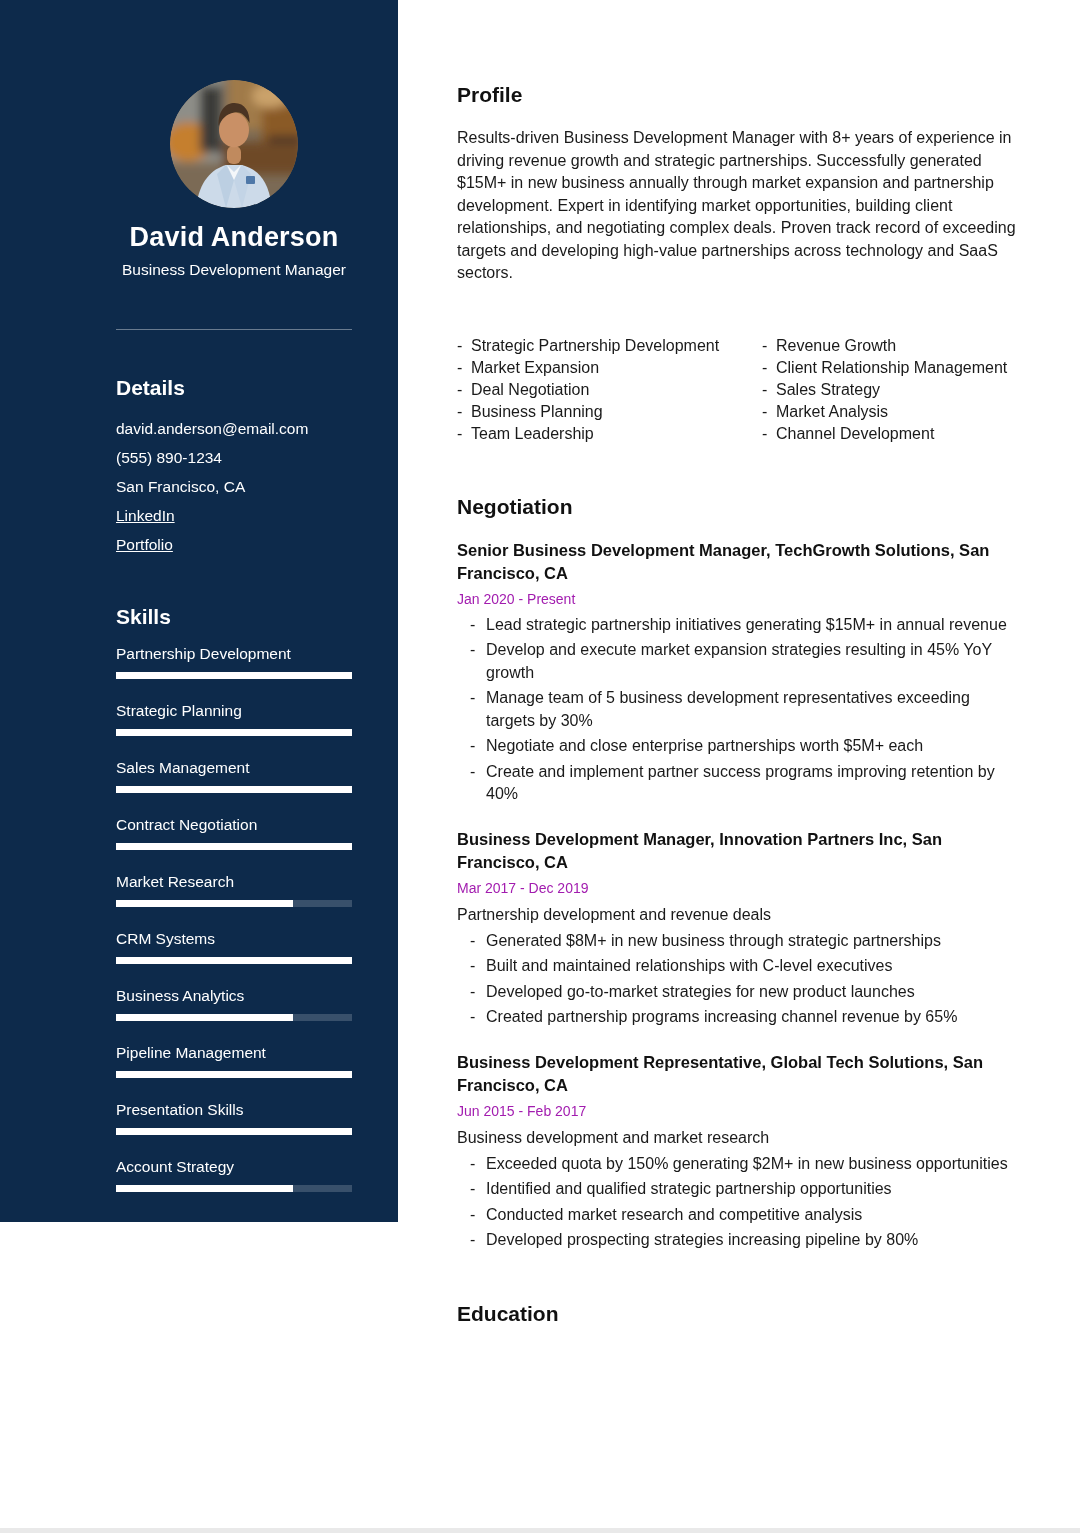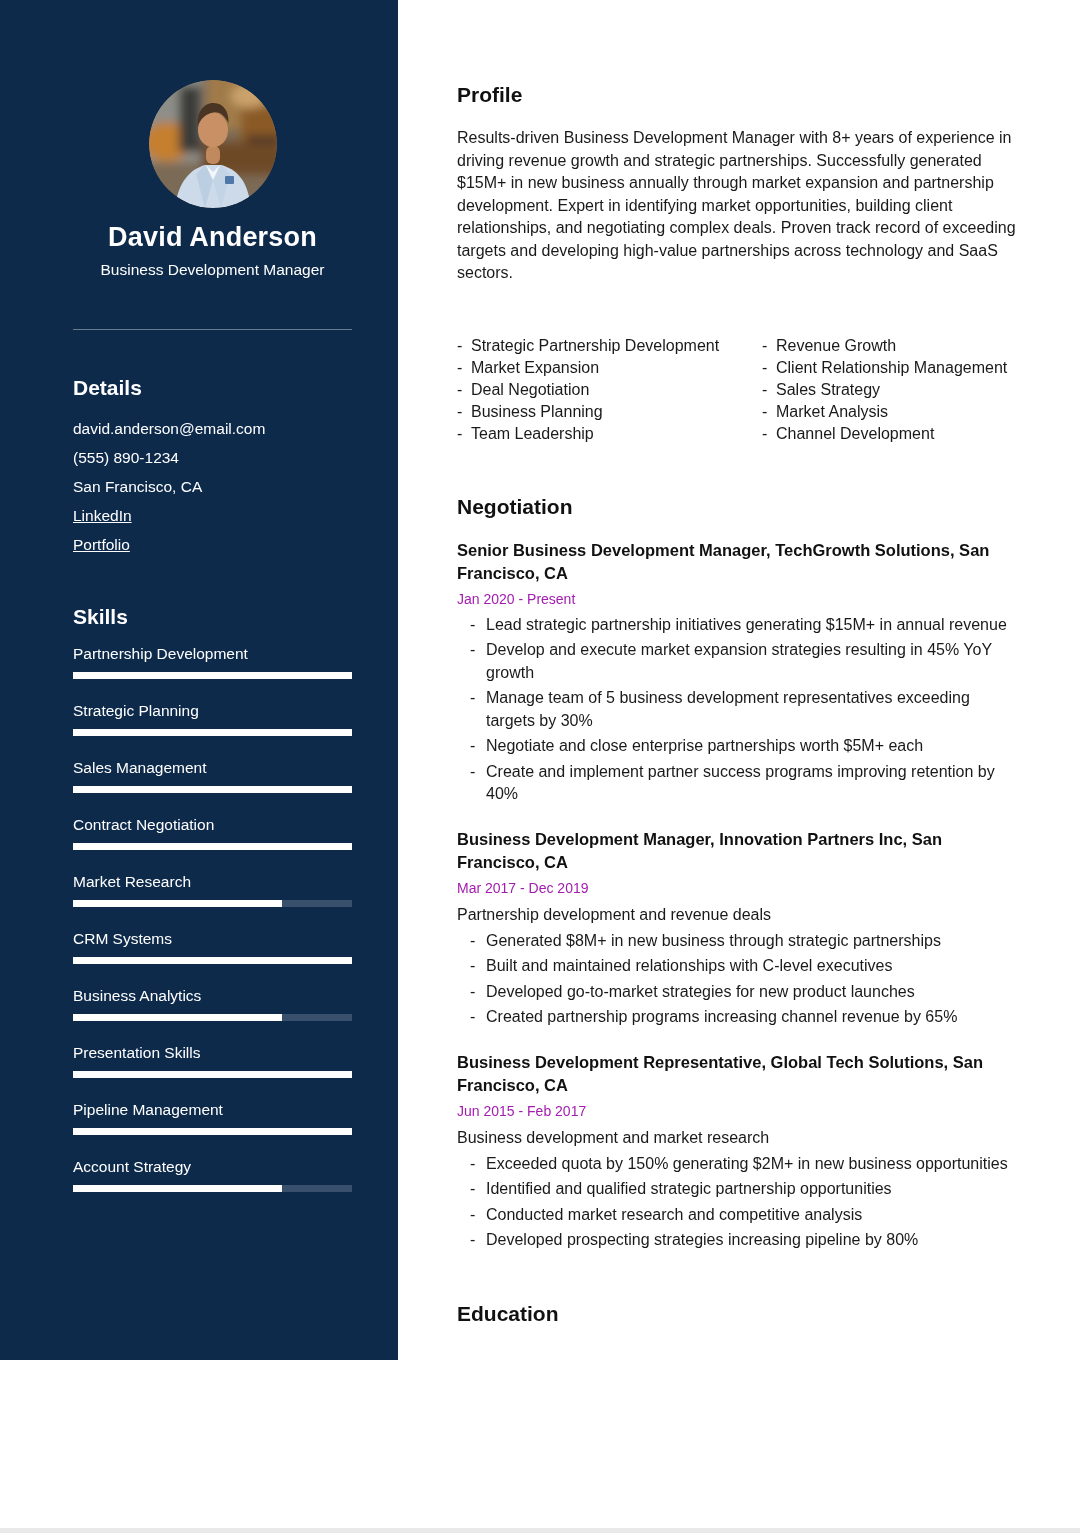--- a/index.html
+++ b/index.html
@@ -3,23 +3,23 @@
 <meta charset="utf-8">
 <style>
   html,body{margin:0;padding:0;}
   body{
     width:1080px;height:1533px;overflow:hidden;position:relative;
     font-family:"Liberation Sans","DejaVu Sans",sans-serif;
     background:#ffffff;display:flex;
   }
   
   .sidebar{
-    width:398px;min-width:398px;height:1360px;box-sizing:border-box;
+    width:398px;min-width:398px;height:1222px;box-sizing:border-box;
     background:#0d2a4b;color:#ffffff;
-    padding:80px 46px 0 73px;
+    padding:80px 46px 0 116px;
   }
   .photo-wrap{width:128px;height:128px;border-radius:50%;overflow:hidden;margin:0 auto;}
   .side-header{text-align:center;}
   .name{font-size:27px;font-weight:700;margin-top:12px;letter-spacing:.2px;line-height:34px;}
   .role{font-size:15.5px;margin-top:5px;line-height:22px;}
   .divider{border:none;border-top:1px solid rgba(255,255,255,.38);margin:48px 0 0 0;}
   .side-heading{font-size:21px;font-weight:700;margin:46px 0 14px 0;}
   .detail-item{font-size:15.5px;line-height:29px;}
   .detail-link{display:block;font-size:15.5px;line-height:29px;color:#ffffff;text-decoration:underline;cursor:pointer;width:max-content;}
   .skills-list{margin-top:2px;}
@@ -141,27 +141,27 @@
             <div class="skill-fill" style="width: 100%;"></div>
           </div>
         </div>
         <div class="skill">
           <div class="skill-label">Business Analytics</div>
           <div class="skill-track">
             <div class="skill-fill" style="width: 75%;"></div>
           </div>
         </div>
         <div class="skill">
+          <div class="skill-label">Pipeline Management</div>
+          <div class="skill-track">
+            <div class="skill-fill" style="width: 100%;"></div>
+          </div>
+        </div>
+        <div class="skill">
           <div class="skill-label">Presentation Skills</div>
-          <div class="skill-track">
-            <div class="skill-fill" style="width: 100%;"></div>
-          </div>
-        </div>
-        <div class="skill">
-          <div class="skill-label">Pipeline Management</div>
           <div class="skill-track">
             <div class="skill-fill" style="width: 100%;"></div>
           </div>
         </div>
         <div class="skill">
           <div class="skill-label">Account Strategy</div>
           <div class="skill-track">
             <div class="skill-fill" style="width: 75%;"></div>
           </div>
         </div>

